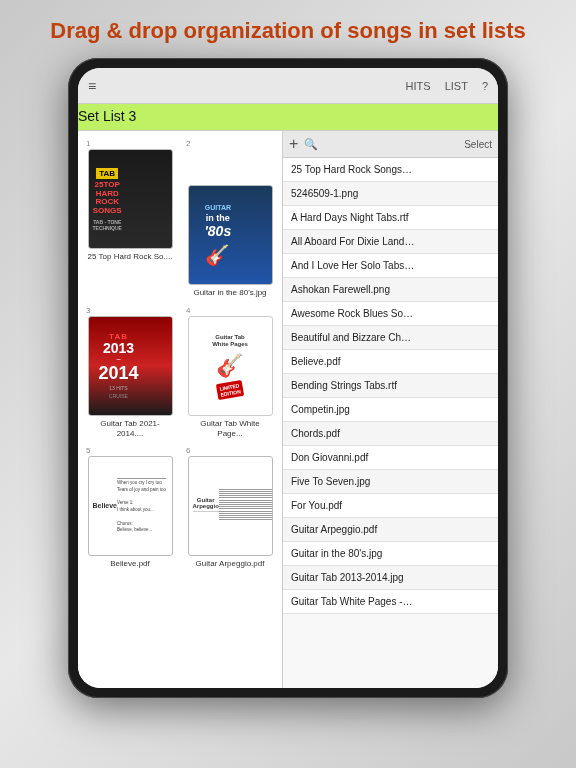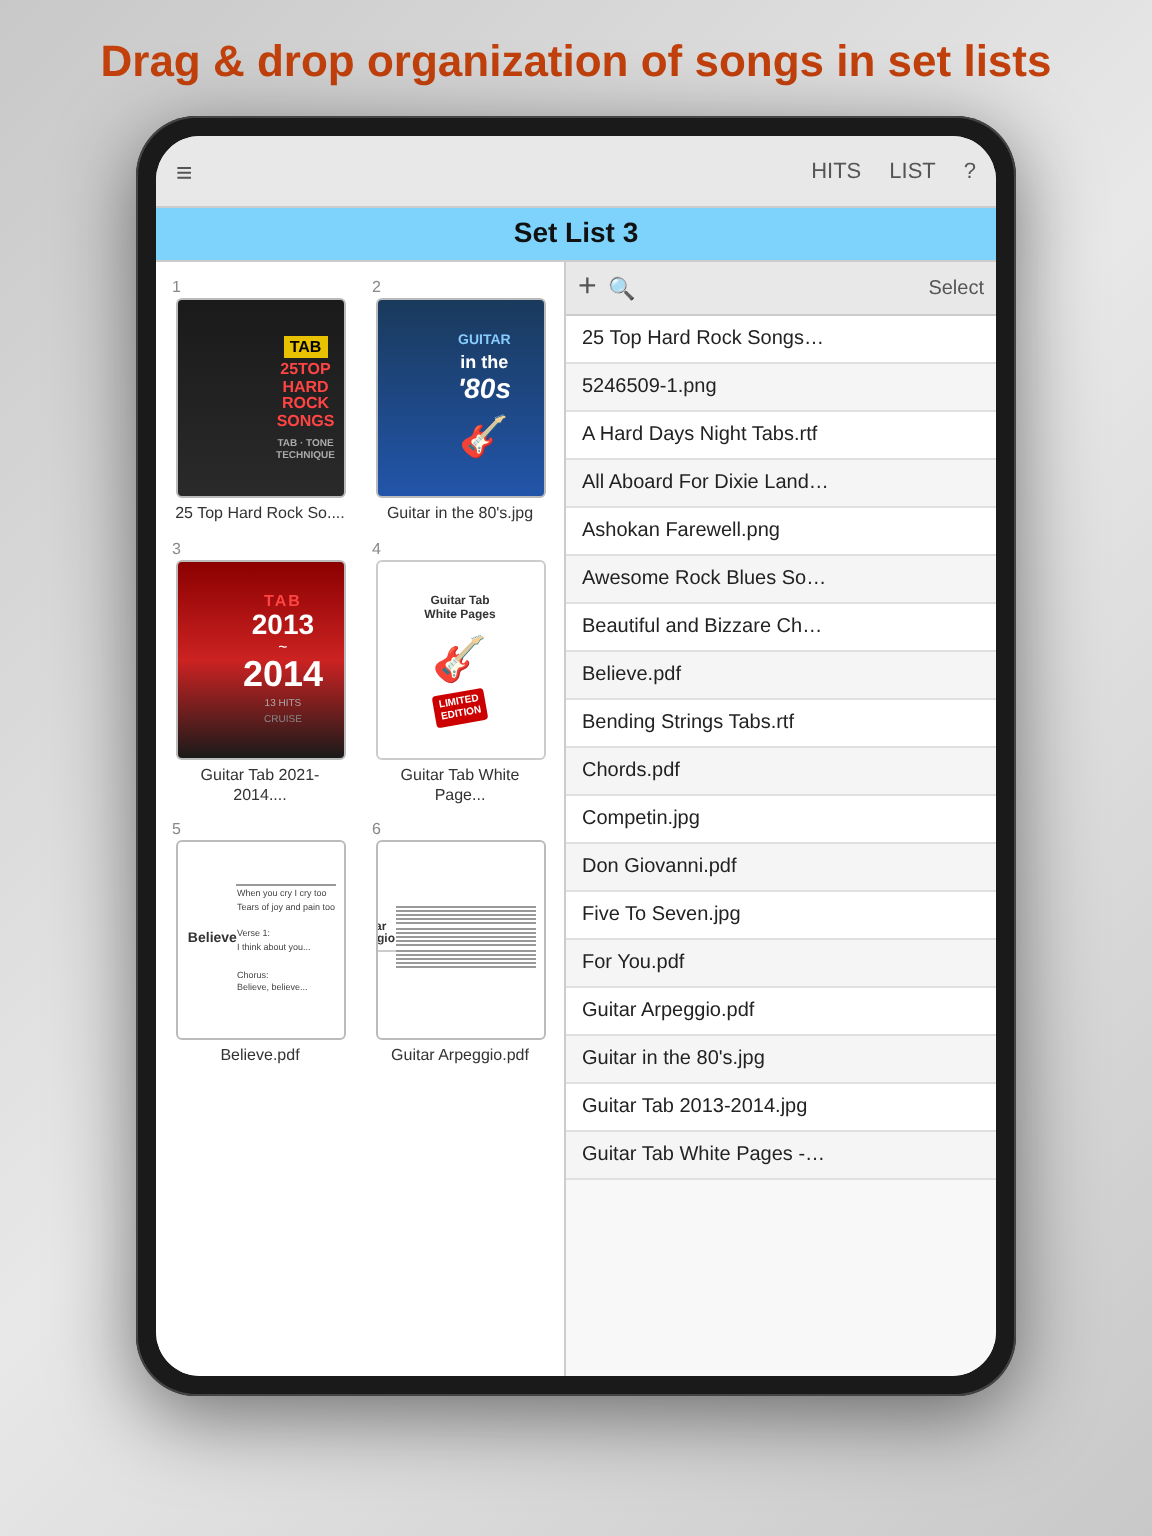--- a/index.html
+++ b/index.html
@@ -66,25 +66,25 @@
     .nav-right {
       display: flex;
       gap: 14px;
       font-size: 11px;
       color: #555;
       font-weight: 500;
     }
     .nav-right span { cursor: pointer; }
 
     .screen-title {
-      background: #7dd3fc;
-      text-align: center;
+      background: #bef264;
+      text-align: left;
       padding: 4px 0 6px;
       font-size: 14px;
-      font-weight: 700;
+      font-weight: 400;
       color: #111;
       border-bottom: 1px solid #ccc;
     }
 
     
     .main-content {
       display: flex;
       flex: 1;
       overflow: hidden;
     }
@@ -116,21 +116,21 @@
     }
     .grid-thumb {
       width: 85px;
       height: 100px;
       background: #ddd;
       border: 1px solid #bbb;
       border-radius: 3px;
       overflow: hidden;
       display: flex;
       align-items: center;
-      justify-content: flex-end;
+      justify-content: flex-start;
       position: relative;
     }
     .grid-label {
       font-size: 8px;
       color: #333;
       text-align: center;
       margin-top: 3px;
       line-height: 1.2;
       max-width: 85px;
     }
@@ -158,20 +158,21 @@
       font-size: 8px;
       font-weight: 900;
       line-height: 1.1;
     }
     .thumb-80s {
       background: linear-gradient(180deg, #1a3a5c 0%, #2255aa 100%);
       color: #fff;
       font-size: 7px;
       text-align: center;
       padding: 16px;
+      margin-top: 36px;
     }
     .thumb-tab2013 {
       background: linear-gradient(180deg, #8B0000 0%, #cc2222 50%, #1a1a1a 100%);
       color: #fff;
       font-size: 7px;
       text-align: center;
       padding: 4px;
     }
     .thumb-whitepages {
       background: #fff;
@@ -430,27 +431,28 @@
         <div class="list-toolbar">
           <span class="list-add-btn">+</span>
           <span class="list-search-icon">🔍</span>
           <span class="list-select-btn">Select</span>
         </div>
         <div class="file-list">
         <div class="file-item">25 Top Hard Rock Songs…</div>
             <div class="file-item">5246509-1.png</div>
             <div class="file-item">A Hard Days Night Tabs.rtf</div>
             <div class="file-item">All Aboard For Dixie Land…</div>
+            <div class="file-item">And I Love Her Solo Tabs…</div>
             <div class="file-item">Ashokan Farewell.png</div>
             <div class="file-item">Awesome Rock Blues So…</div>
             <div class="file-item">Beautiful and Bizzare Ch…</div>
             <div class="file-item">Believe.pdf</div>
             <div class="file-item">Bending Strings Tabs.rtf</div>
+            <div class="file-item">Competin.jpg</div>
             <div class="file-item">Chords.pdf</div>
-            <div class="file-item">Competin.jpg</div>
             <div class="file-item">Don Giovanni.pdf</div>
             <div class="file-item">Five To Seven.jpg</div>
             <div class="file-item">For You.pdf</div>
             <div class="file-item">Guitar Arpeggio.pdf</div>
             <div class="file-item">Guitar in the 80's.jpg</div>
             <div class="file-item">Guitar Tab 2013-2014.jpg</div>
             <div class="file-item">Guitar Tab White Pages -…</div>
           </div>
       </div>
 

